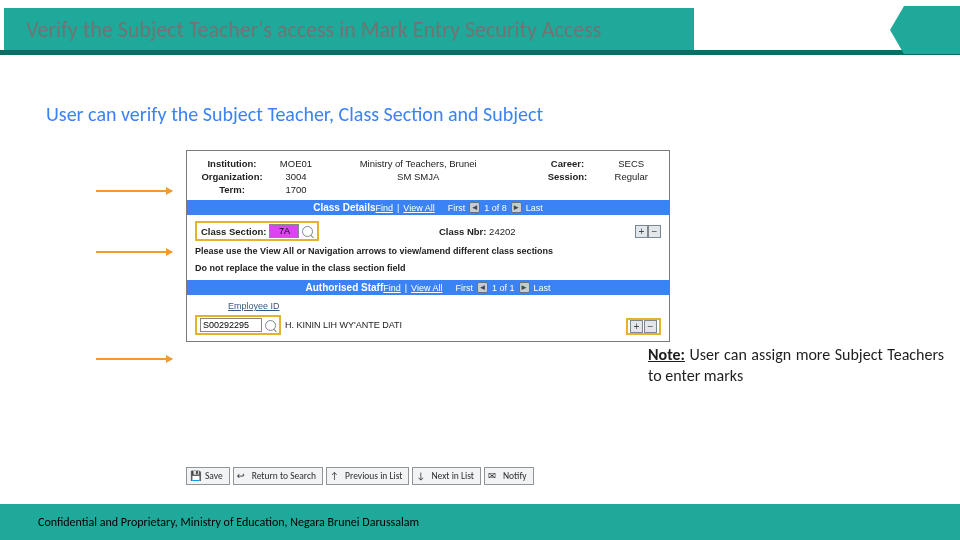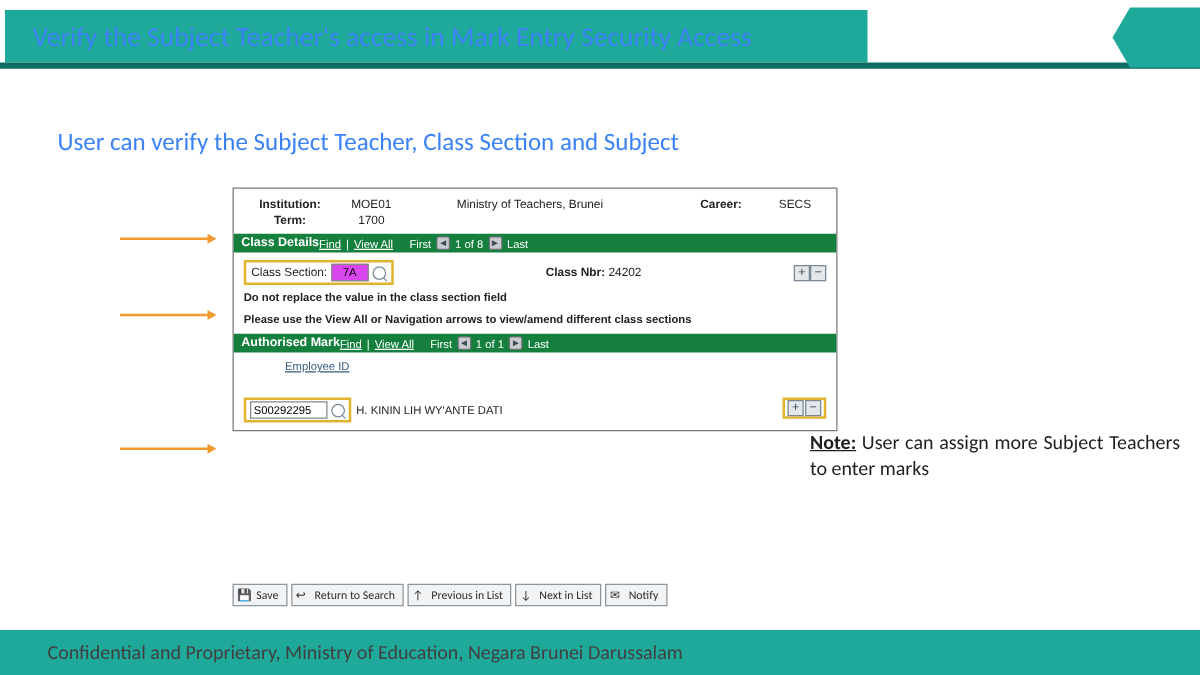--- a/index.html
+++ b/index.html
@@ -1,54 +1,54 @@
 <!DOCTYPE html>
 <html><head>
 <meta charset="utf-8">
 <style>
   * { box-sizing: border-box; margin: 0; padding: 0; }
   body { width: 960px; height: 540px; font-family: "Segoe UI", Calibri, Arial, sans-serif; background: #fff; position: relative; overflow: hidden; }
 
   
   .titlebar { position: relative; margin-top: 8px; height: 46px; }
   .title-teal { position: absolute; left: 4px; top: 0; width: 690px; height: 42px; background: #1fa99a; }
-  .title-text { position: absolute; left: 26px; top: 8px; font-size: 22px; color: #3b82f6; font-weight: 400; }
+  .title-text { position: absolute; left: 26px; top: 8px; font-size: 22px; color: #737373; font-weight: 400; }
   .title-darkline { position: absolute; left: 0; top: 42px; width: 960px; height: 5px; background: #0b6e64; }
   .corner { position: absolute; right: 0; top: -2px; width: 56px; height: 48px; background: #1fa99a; }
   .corner:before { content:""; position:absolute; left:-14px; top:0; width:0; height:0; border-top:24px solid transparent; border-bottom:24px solid transparent; border-right:14px solid #1fa99a; }
 
   .subhead { margin: 48px 0 0 46px; font-size: 20px; color: #3b82f6; }
 
   
   .panel { position: absolute; left: 186px; top: 150px; width: 484px; border: 1px solid #7a7a7a; background: #fff; font-family: Arial, sans-serif; }
   .meta { padding: 6px 8px 4px 10px; font-size: 9.5px; color: #222; }
   .meta table { border-collapse: collapse; width: 100%; }
   .meta td { padding: 1px 3px; vertical-align: top; text-align: center; }
   .meta td.lbl { font-weight: 700; width: 70px; }
   .meta td.space { width: 22px; }
   .meta td.lbl2 { font-weight: 700; width: 68px; }
   .meta .hlSubj { border: 2px solid #e2b42e; padding: 0 4px; display: inline-block; }
 
-  .bar { background: #15803d; color: #fff; font-size: 10px; font-weight: 700; padding: 2px 6px; display:flex; justify-content:flex-start; align-items:center; }
+  .bar { background: #3b82f6; color: #fff; font-size: 10px; font-weight: 700; padding: 2px 6px; display:flex; justify-content:center; align-items:center; }
   .bar .nav { font-weight: 400; font-size: 9px; display:flex; align-items:center; gap:4px; }
   .bar .nav a { color: #fff; text-decoration: underline; cursor: pointer; }
   .navbtn { display:inline-block; width:11px; height:11px; background:#c9cccf; border:1px solid #6c7278; border-radius:2px; color:#3d4a57; font-size:8px; line-height:9px; text-align:center; }
 
   .panel-body { padding: 6px 8px; font-size: 9.5px; color: #222; }
   .cs-row { display:flex; align-items:center; justify-content:space-between; margin-bottom:4px; }
   .hlBox { border: 2px solid #e2b42e; padding: 1px 4px; display:inline-flex; align-items:center; gap:3px; }
   .txtin { border:1px solid #888; height:14px; font-size:9px; padding:0 2px; width:30px; background:#d946ef;text-align:center; }
   .lookup { display:inline-block; width:11px; height:11px; border:1px solid #7a8a99; border-radius:50%; position:relative; }
   .lookup:after { content:""; position:absolute; width:4px; height:1px; background:#7a8a99; bottom:-1px; right:-2px; transform:rotate(45deg); }
   .pm { display:inline-block; width:13px; height:13px; border:1px solid #7b8894; background:#e3e7ea; font-size:10px; line-height:11px; text-align:center; color:#3c4a56; cursor:pointer; }
   .hlPM { border:2px solid #e2b42e; padding:0 2px; display:inline-flex; gap:1px; }
   .smalltxt { font-size: 9px; margin-top: 4px; line-height: 1.4; }
   .smalltxt.b { font-weight: 700; }
 
-  .staff .row { display:flex; align-items:flex-start; justify-content:space-between; margin-top:20px; }
+  .staff .row { display:flex; align-items:flex-end; justify-content:space-between; margin-top:4px; }
   .staff .idhead { font-size:9px; text-decoration: underline; color:#355a7e;padding-left:33px; }
   .idwrap { display:inline-flex; align-items:center; gap:4px; }
   .hlID { border:2px solid #e2b42e; padding:1px 3px; display:inline-flex; align-items:center; gap:3px; }
   .idin { border:1px solid #888; height:14px; font-size:9px; padding:0 2px; width:62px; }
   .empname { font-size:9px; color:#222; }
 
   
   .arrow { position:absolute; height:2px; background:#f19a2e; }
   .arrow:after { content:""; position:absolute; right:-1px; top:-3px; width:0; height:0; border-top:4px solid transparent; border-bottom:4px solid transparent; border-left:7px solid #f19a2e; }
 
@@ -56,21 +56,21 @@
   .note { position:absolute; left:648px; top:345px; width:296px; font-size:16px; text-align: justify; color:#1f1f1f; line-height:1.3; }
   .note .nb { font-weight:700; text-decoration: underline; }
 
   
   .btnbar { position:absolute; left:186px; top:467px; display:flex; gap:3px; }
   .tb { border:1px solid #8e969c; background:#f1f3f4; font-size:9.5px; padding:2px 6px 2px 18px; position:relative; cursor:pointer; color:#2e2e2e; }
   .tb .ico { position:absolute; left:3px; top:2px; width:11px; height:11px; }
 
   
   .footer { position:absolute; bottom:0; left:0; width:960px; height:36px; background:#1fa99a; display:flex; align-items:center; }
-  .footer span { color:#404040; font-size:16px; margin-left:38px; }
+  .footer span { color:#000000; font-size:12px; margin-left:38px; }
 </style>
 </head>
 <body>
 
 <div class="titlebar">
   <div class="title-teal"></div>
   <div class="title-text">Verify the Subject Teacher's access in Mark Entry Security Access</div>
   <div class="title-darkline"></div>
   <div class="corner"></div>
 </div>
@@ -87,20 +87,28 @@
       <tbody>
           <tr>
         <td class="lbl">Institution:</td>
             <td>MOE01</td>
             <td>Ministry of Teachers, Brunei</td>
         <td class="space"></td>
         <td class="lbl2">Career:</td>
             <td>SECS</td>
       </tr>
       <tr>
+        <td class="lbl">Organization:</td>
+            <td>3004</td>
+            <td>SM SMJA</td>
+        <td></td>
+        <td class="lbl2">Session:</td>
+            <td>Regular</td>
+      </tr>
+      <tr>
         <td class="lbl">Term:</td>
             <td>1700</td>
             <td></td>
             <td></td>
             <td></td>
             <td></td>
       </tr>
     </tbody>
       </table>
   </div>
@@ -113,33 +121,33 @@
       <span>First</span>
       <span class="navbtn">◄</span>
       <span>1 of 8</span>
       <span class="navbtn">►</span>
       <span>Last</span>
     </span>
   </div>
   <div class="panel-body">
     <div class="cs-row">
       <span class="hlBox">
-        <span style="font-weight:400">Class Section:</span>
+        <span style="font-weight:700">Class Section:</span>
         <input class="txtin" value="7A" style="">
         <span class="lookup"></span>
       </span>
       <span><b>Class Nbr:</b> <span>24202</span></span>
       <span><span class="pm">+</span><span class="pm">−</span></span>
     </div>
+    <div class="smalltxt b">Please use the View All or Navigation arrows to view/amend different class sections</div>
     <div class="smalltxt b">Do not replace the value in the class section field</div>
-    <div class="smalltxt b">Please use the View All or Navigation arrows to view/amend different class sections</div>
   </div>
 
   <div class="bar">
-    <span>Authorised Mark</span>
+    <span>Authorised Staff</span>
     <span class="nav">
       <a>Find</a> | 
       <a>View All</a>&nbsp;&nbsp;
       <span>First</span>
       <span class="navbtn">◄</span>
       <span>1 of 1</span>
       <span class="navbtn">►</span>
       <span>Last</span>
     </span>
   </div>

